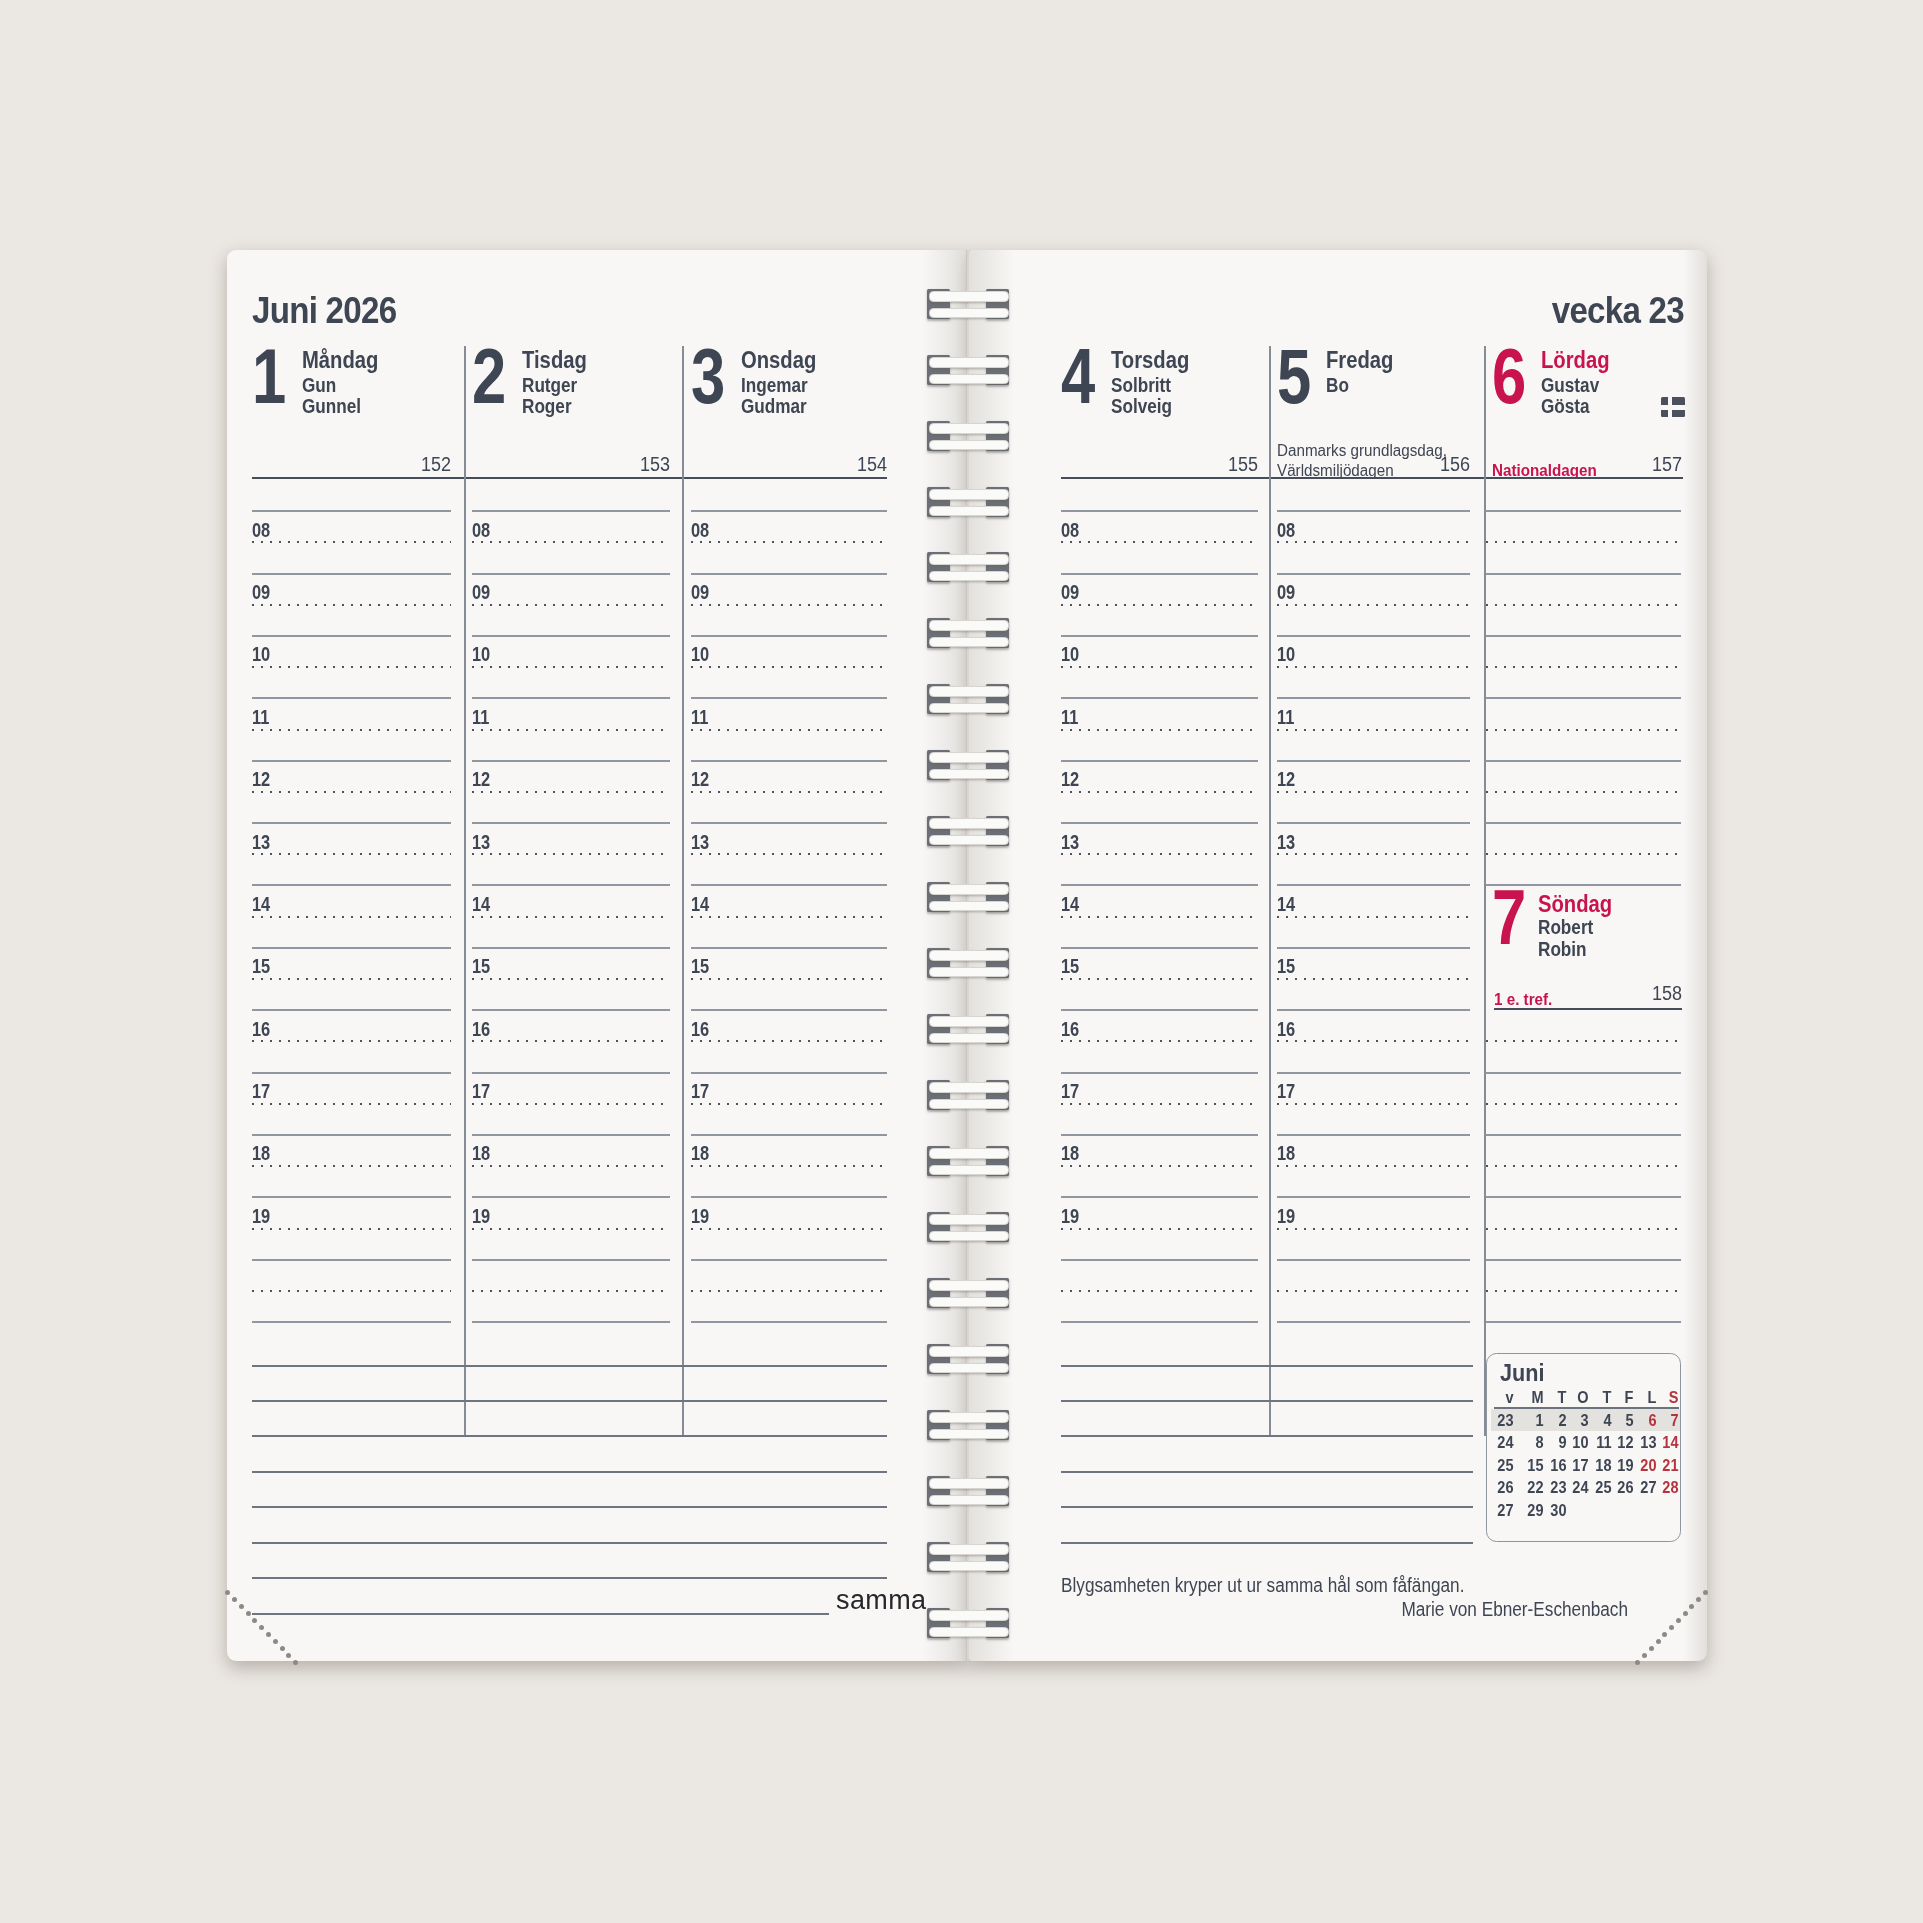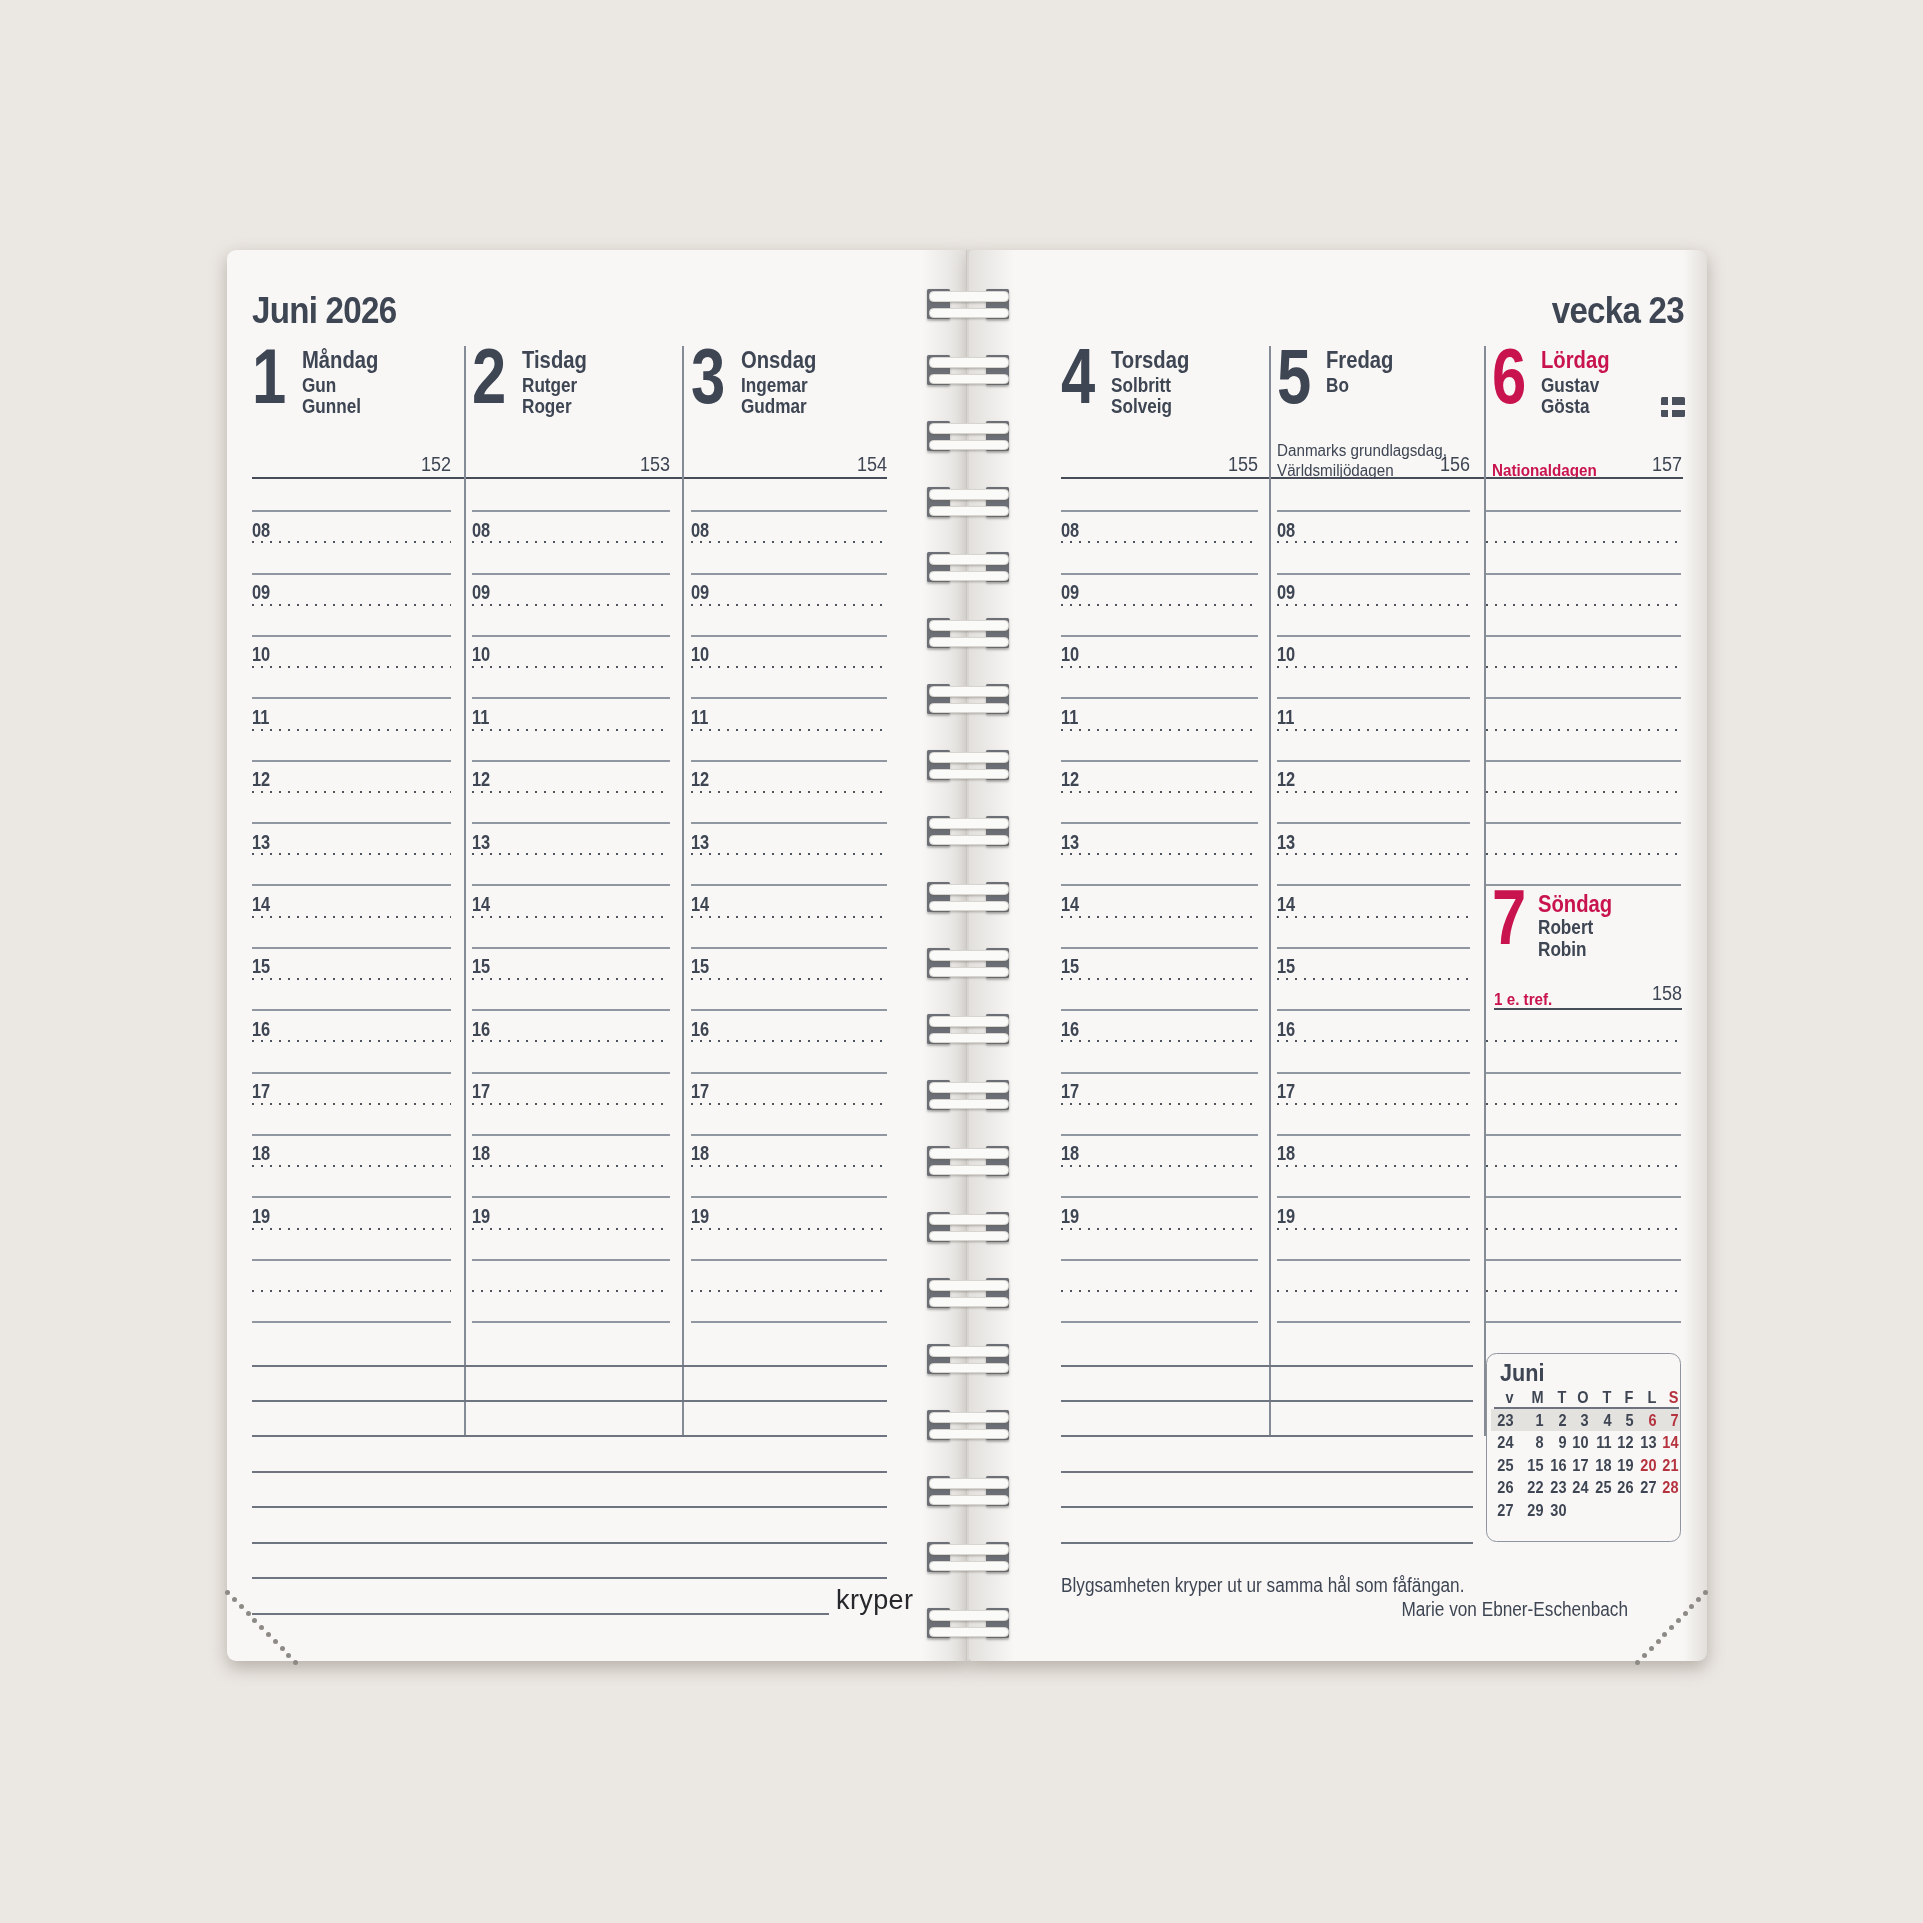--- a/index.html
+++ b/index.html
@@ -34,21 +34,21 @@
 
   <div class="abs" style="left:966px;top:250px;width:3px;height:1411px;background:#d9d5d0"></div>
   <div class="abs" style="left:922px;top:250px;width:45px;height:1411px;background:linear-gradient(to right,rgba(150,143,136,0),rgba(150,143,136,.22))"></div>
   <div class="abs" style="left:969px;top:250px;width:45px;height:1411px;background:linear-gradient(to left,rgba(150,143,136,0),rgba(150,143,136,.22))"></div>
   <div class="abs" style="left:1683px;top:250px;width:24px;height:1411px;border-radius:2.3px 9px 9px 2.3px;background:linear-gradient(to right,rgba(150,140,128,0),rgba(150,140,128,.22))"></div>
 
   <div class="abs title" style="left:252px;top:293px">Juni 2026</div>
   <div class="abs title title-r" style="left:1353px;top:293px;width:331px;text-align:right">vecka 23</div>
   <div class="abs quote" style="left:1061px;top:1574px">Blygsamheten kryper ut ur samma hål som fåfängan.</div>
   <div class="abs quote quote-r" style="left:1061px;top:1598px;width:567px;text-align:right">Marie von Ebner-Eschenbach</div>
-  <div class="abs brand" style="left:836px;top:1587px">kryper</div>
+  <div class="abs brand" style="left:836px;top:1587px">samma</div>
 
   <div class="abs" style="left:1486px;top:1353px;width:195px;height:189px;border:1.5px solid #8f959e;border-radius:10.5px;box-sizing:border-box"></div>
   <div class="abs mc-title" style="left:1500px;top:1360px">Juni</div>
 <div class="abs dnum" style="left: 252px; top: 340px; color: rgb(62, 69, 83);">1</div>
     <div class="abs dname" style="left: 302px; top: 349px; color: rgb(62, 69, 83);">Måndag</div>
     <div class="abs nday" style="left: 302px; top: 376px;">Gun</div>
     <div class="abs nday" style="left: 302px; top: 397px;">Gunnel</div>
     <div class="abs doy" style="left: 252px; top: 454px; width: 199px; text-align: right;">152</div>
     <div class="abs" style="left: 252px; top: 510px; width: 199px; height: 1.5px; background: rgb(144, 151, 160);"></div>
     <div class="abs" style="left: 252px; top: 541px; width: 199px; height: 2.3px; background: repeating-linear-gradient(90deg, rgb(78, 84, 94) 0px, rgb(78, 84, 94) 2.3px, transparent 2.3px, transparent 9px);"></div>

